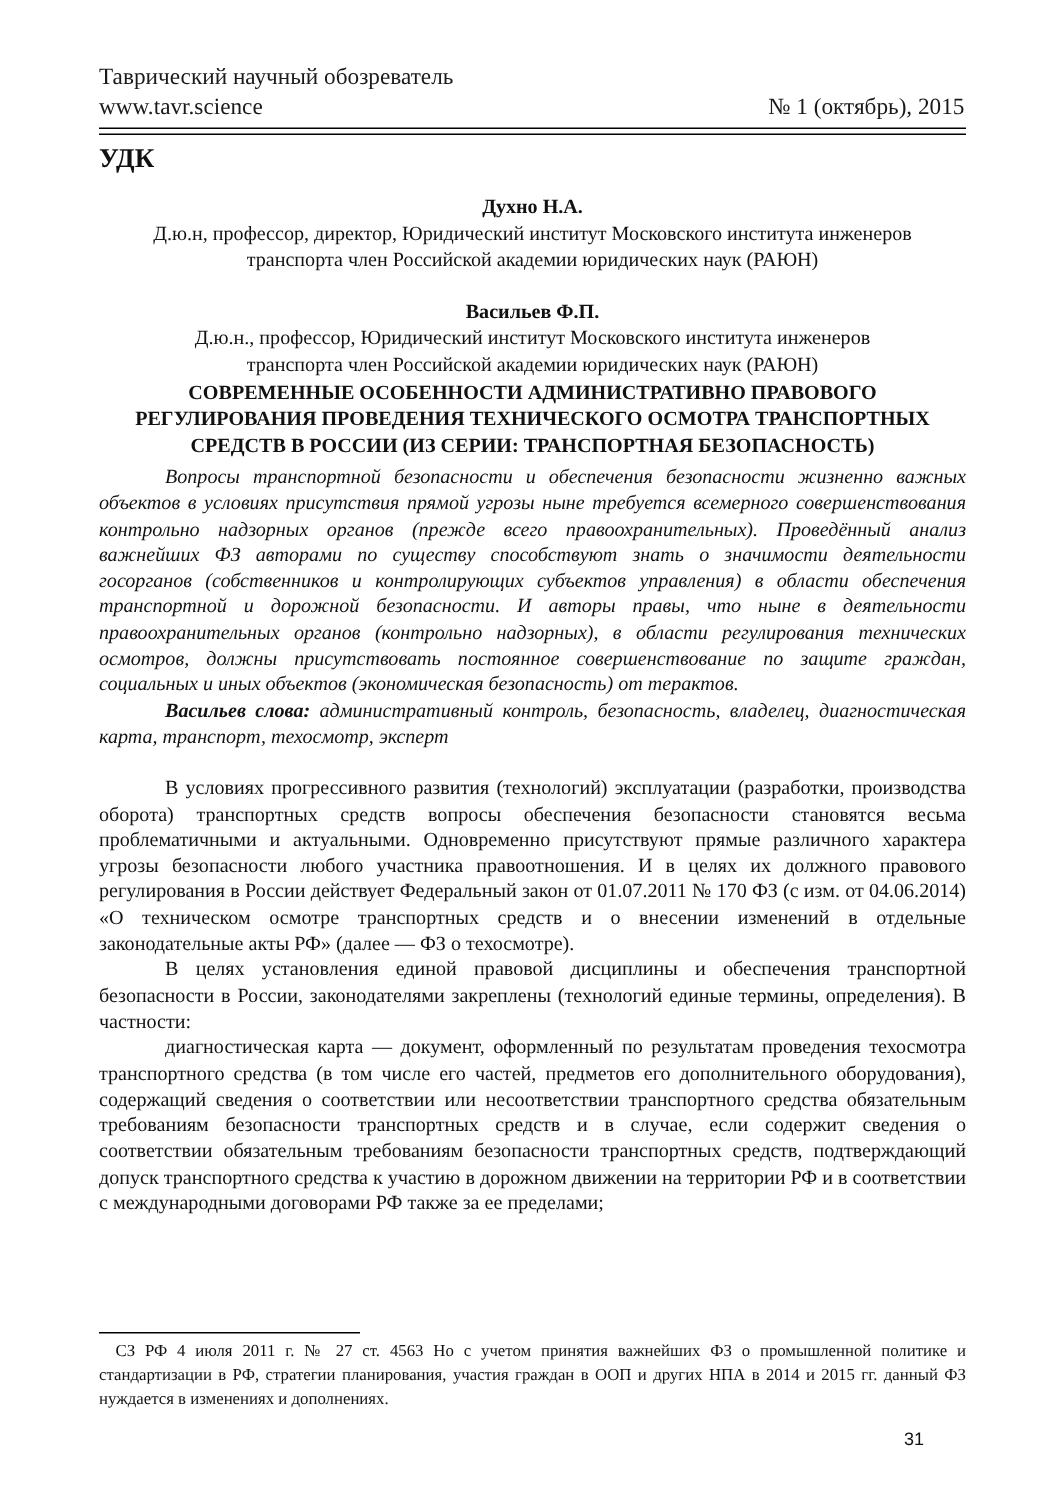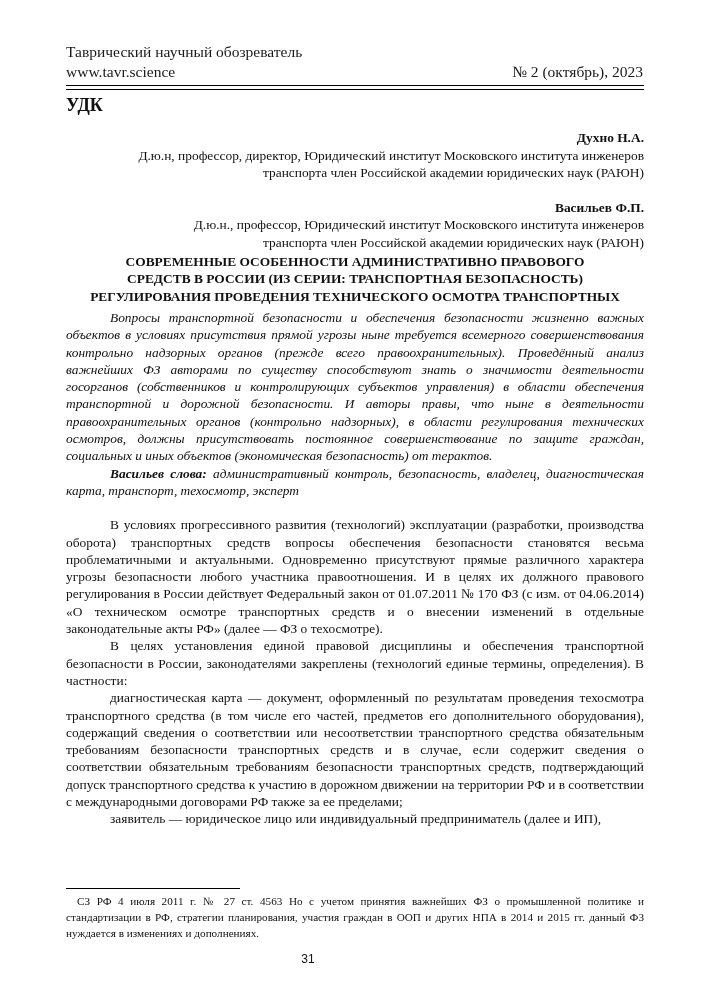--- a/index.html
+++ b/index.html
@@ -4,44 +4,44 @@
 <style>
   html, body { margin: 0; padding: 0; background: #ffffff; }
   body { width: 709px; height: 1003px; position: relative; overflow: hidden; color: #111; }
   .page { position: absolute; left: 0; top: 0; width: 709px; height: 1003px; }
   .running-head { position: absolute; left: 66px; top: 42px; width: 577px; font-family: "Liberation Serif", "DejaVu Serif", serif; font-size: 15.5px; line-height: 20px; color: #1a1a1a; }
   .rh-row { display: flex; justify-content: space-between; }
   .rule1 { position: absolute; left: 66px; top: 85px; width: 578px; border-top: 1.3px solid #000; }
   .rule2 { position: absolute; left: 66px; top: 89px; width: 578px; border-top: 1.3px solid #000; }
   .content { position: absolute; left: 66px; top: 97px; width: 578px; font-family: "Liberation Serif", "DejaVu Serif", serif; font-size: 13.4px; line-height: 17.3px; }
   .udk { font-weight: bold; font-size: 18px; }
-  .author { text-align: right; margin-top: 15px; }
+  .author { text-align: center; margin-top: 15px; }
   .author .name { font-weight: bold; }
   .author + .author { margin-top: 18px; }
   .title { text-align: center; font-weight: bold; margin-top: 2px; font-size: 13.4px; line-height: 17.3px; }
   .abstract { margin-top: 4px; font-style: italic; text-align: justify; }
   .abstract p, .body p { margin: 0; text-indent: 44px; text-align: justify; }
   .kw-label { font-weight: bold; font-style: italic; }
   .body { margin-top: 17px; }
   .footnote-rule { position: absolute; left: 66px; top: 888px; width: 174px; border-top: 1px solid #000; }
   .footnote { position: absolute; left: 66px; top: 893px; width: 578px; font-family: "Liberation Serif", "DejaVu Serif", serif; font-size: 11.2px; line-height: 16.2px; text-align: justify; text-indent: 11px; }
-  .page-number { position: absolute; left: 0; width: 616px; top: 952px; text-align: center; font-family: "Liberation Sans", "DejaVu Sans", sans-serif; font-size: 12px; }
+  .page-number { position: absolute; left: 0; width: 616px; top: 952px; text-align: right; font-family: "Liberation Sans", "DejaVu Sans", sans-serif; font-size: 12px; }
 </style>
 </head>
 <body>
 
 <div class="page">
 
   <div class="running-head">
     <div class="rh-row">
       <span>Таврический научный обозреватель</span>
     </div>
     <div class="rh-row">
       <span>www.tavr.science</span>
-      <span>№ 2 (октябрь), 2023</span>
+      <span>№ 1 (октябрь), 2015</span>
     </div>
   </div>
   <div class="rule1"></div>
   <div class="rule2"></div>
 
   <div class="content">
     <div class="udk">УДК</div>
 
     <div class="author">
       <div class="name">Духно Н.А.</div>
@@ -49,34 +49,33 @@
       <div>транспорта член Российской академии юридических наук (РАЮН)</div>
     </div>
     <div class="author">
       <div class="name">Васильев Ф.П.</div>
       <div>Д.ю.н., профессор, Юридический институт Московского института инженеров</div>
       <div>транспорта член Российской академии юридических наук (РАЮН)</div>
     </div>
 
     <div class="title">
       <div>СОВРЕМЕННЫЕ ОСОБЕННОСТИ АДМИНИСТРАТИВНО ПРАВОВОГО</div>
+      <div>РЕГУЛИРОВАНИЯ ПРОВЕДЕНИЯ ТЕХНИЧЕСКОГО ОСМОТРА ТРАНСПОРТНЫХ</div>
       <div>СРЕДСТВ В РОССИИ (ИЗ СЕРИИ: ТРАНСПОРТНАЯ БЕЗОПАСНОСТЬ)</div>
-      <div>РЕГУЛИРОВАНИЯ ПРОВЕДЕНИЯ ТЕХНИЧЕСКОГО ОСМОТРА ТРАНСПОРТНЫХ</div>
     </div>
 
     <div class="abstract">
       <p>Вопросы транспортной безопасности и обеспечения безопасности жизненно важных объектов в условиях присутствия прямой угрозы ныне требуется всемерного совершенствования контрольно надзорных органов (прежде всего правоохранительных). Проведённый анализ важнейших ФЗ авторами по существу способствуют знать о значимости деятельности госорганов (собственников и контролирующих субъектов управления) в области обеспечения транспортной и дорожной безопасности. И авторы правы, что ныне в деятельности правоохранительных органов (контрольно надзорных), в области регулирования технических осмотров, должны присутствовать постоянное совершенствование по защите граждан, социальных и иных объектов (экономическая безопасность) от терактов.</p>
       <p><span class="kw-label">Васильев слова:</span><span> административный контроль, безопасность, владелец, диагностическая карта, транспорт, техосмотр, эксперт</span></p>
     </div>
 
     <div class="body">
       <p>В условиях прогрессивного развития (технологий) эксплуатации (разработки, производства оборота) транспортных средств вопросы обеспечения безопасности становятся весьма проблематичными и актуальными. Одновременно присутствуют прямые различного характера угрозы безопасности любого участника правоотношения. И в целях их должного правового регулирования в России действует Федеральный закон от 01.07.2011 № 170 ФЗ (с изм. от 04.06.2014) «О техническом осмотре транспортных средств и о внесении изменений в отдельные законодательные акты РФ»   (далее — ФЗ о техосмотре).</p>
       <p>В целях установления единой правовой дисциплины и обеспечения транспортной безопасности в России, законодателями закреплены (технологий единые термины, определения). В частности:</p>
       <p>диагностическая карта — документ, оформленный по результатам проведения техосмотра транспортного средства (в том числе его частей, предметов его дополнительного оборудования), содержащий сведения о соответствии или несоответствии транспортного средства обязательным требованиям безопасности транспортных средств и в случае, если содержит сведения о соответствии обязательным требованиям безопасности транспортных средств, подтверждающий допуск транспортного средства к участию в дорожном движении на территории РФ и в соответствии с международными договорами РФ также за ее пределами;</p>
-      <p>заявитель — юридическое лицо или индивидуальный предприниматель (далее и ИП),</p>
     </div>
   </div>
 
   <div class="footnote-rule"></div>
   <div class="footnote">СЗ РФ 4 июля 2011 г. № 27 ст. 4563 Но с учетом принятия важнейших ФЗ о промышленной политике и стандартизации в РФ, стратегии планирования, участия граждан в ООП и других НПА в 2014 и 2015 гг. данный ФЗ нуждается в изменениях и дополнениях.</div>
 
   <div class="page-number">31</div>
 </div>
 
 </body></html>

